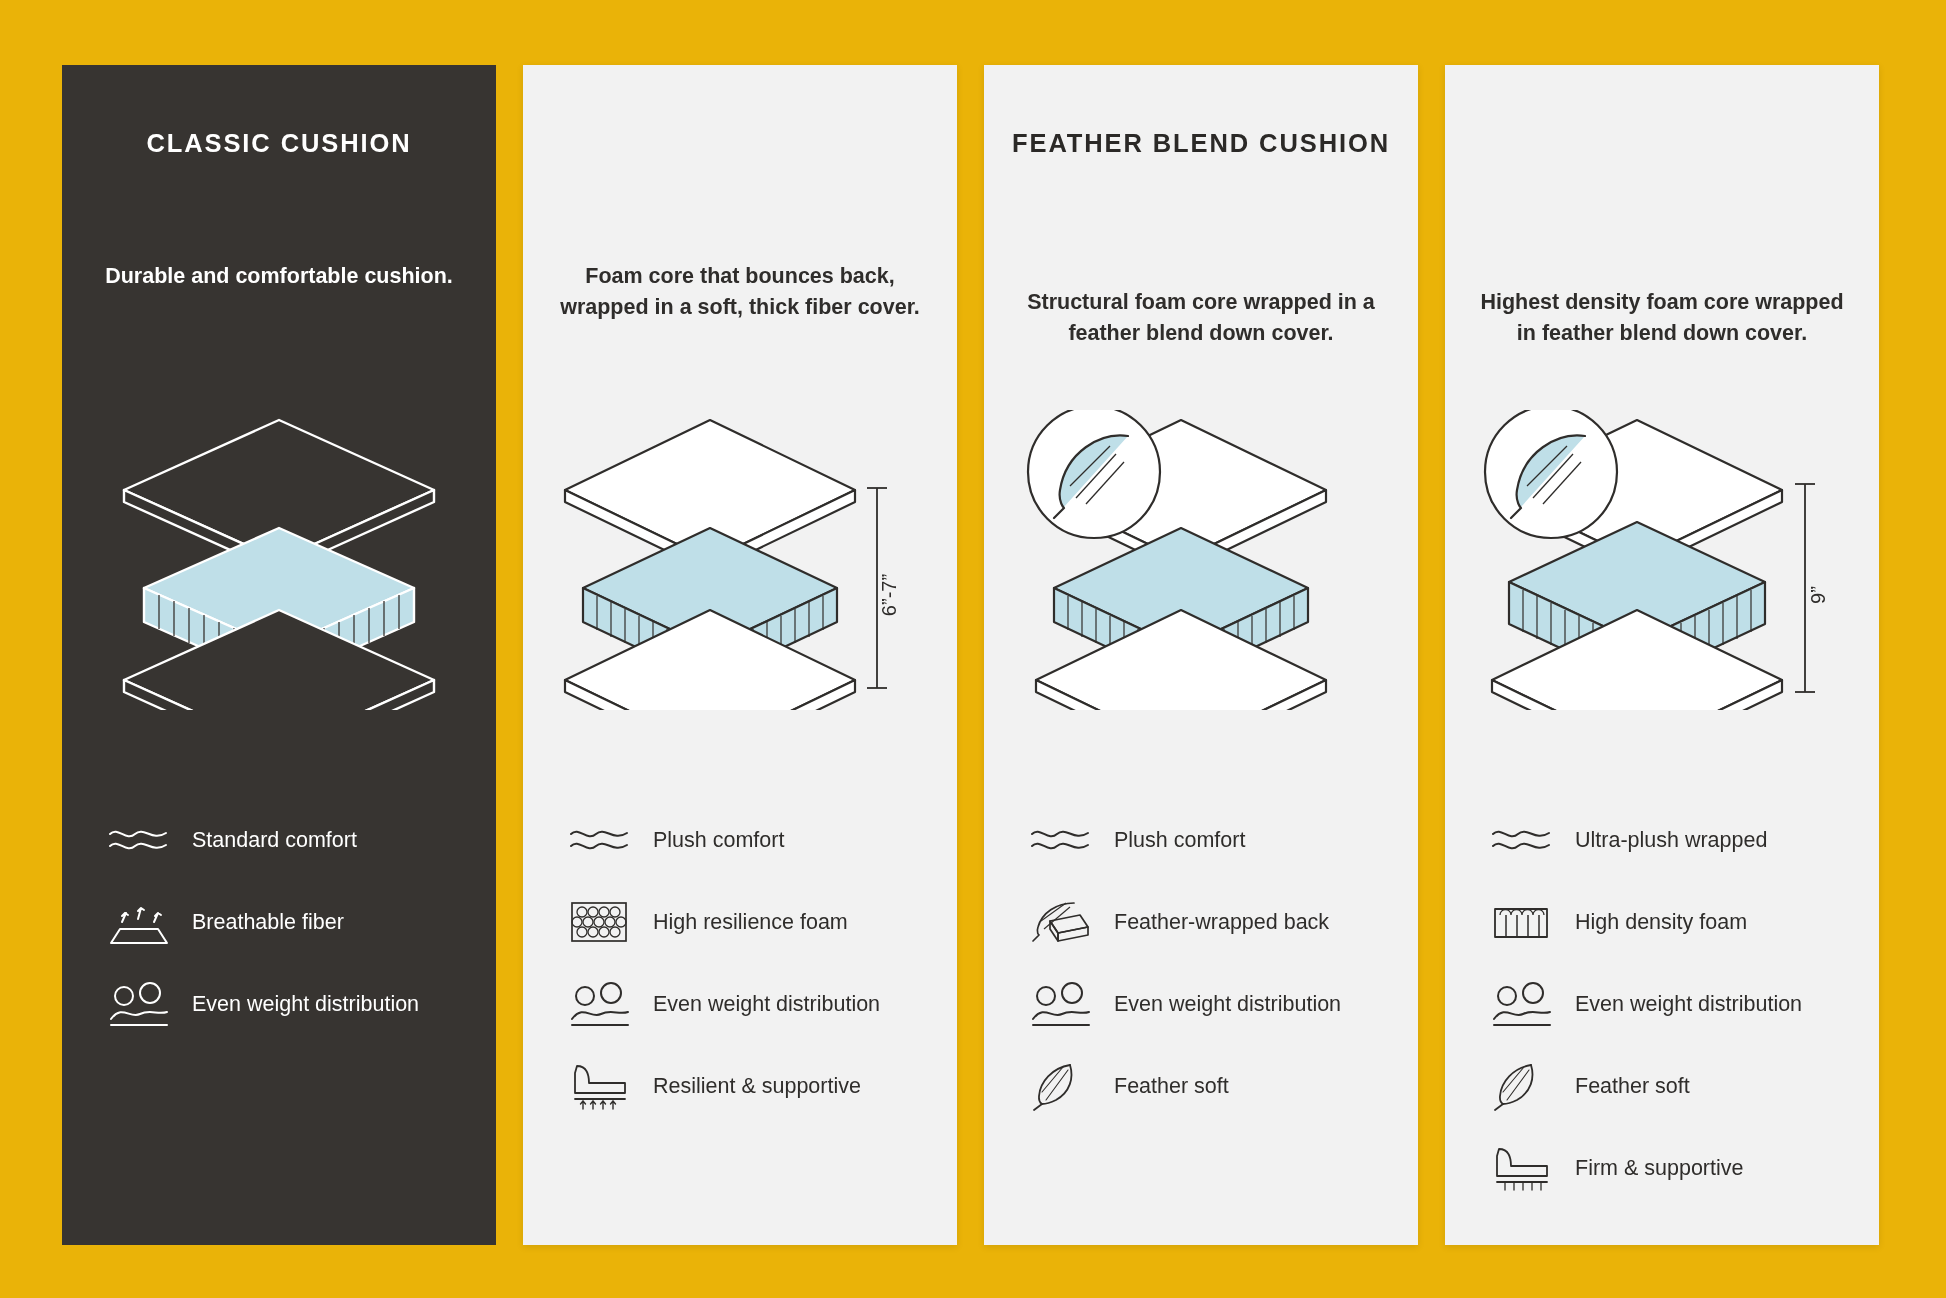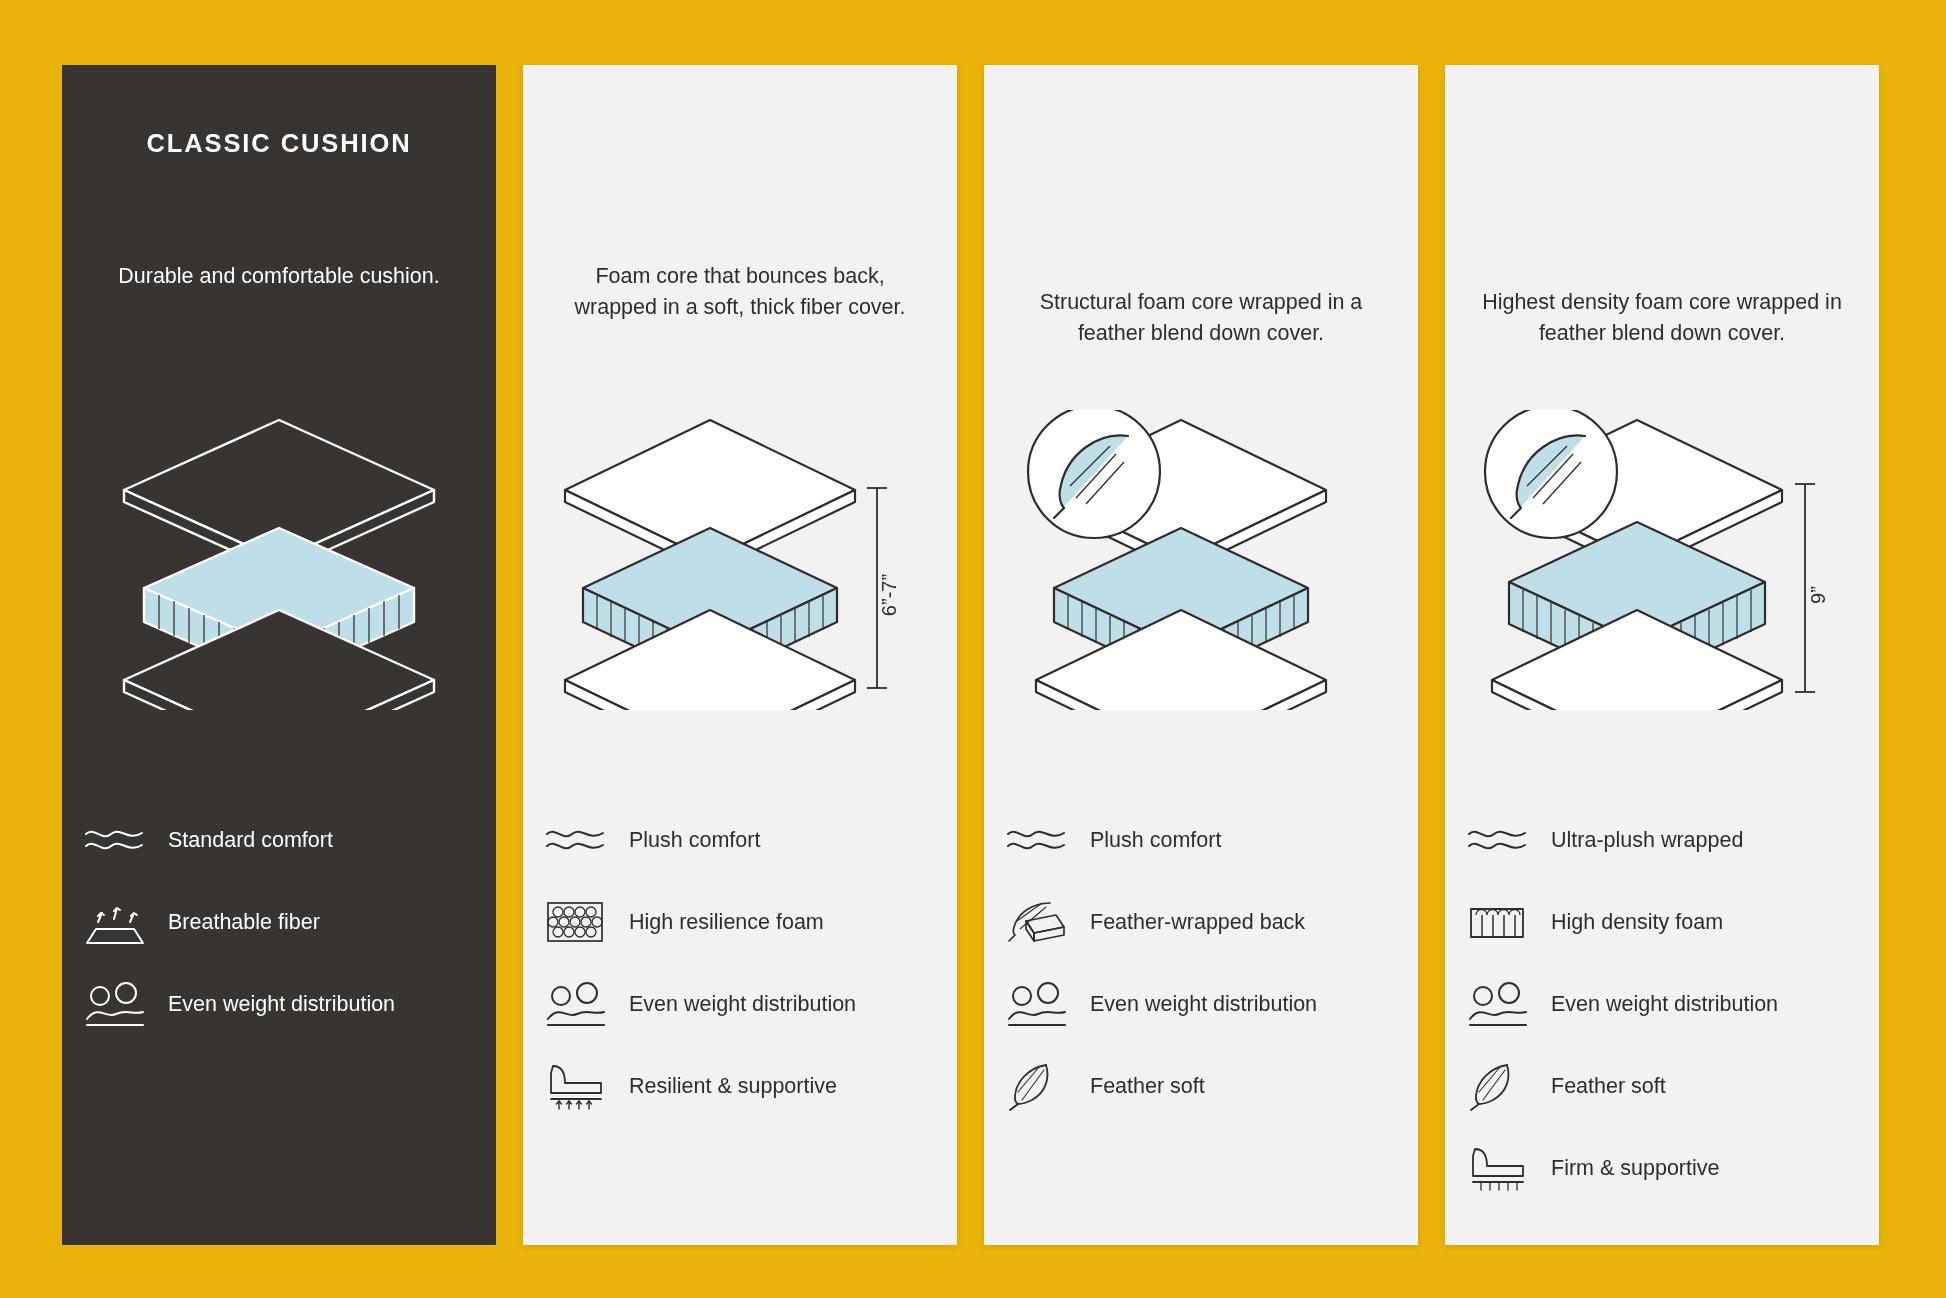--- a/index.html
+++ b/index.html
@@ -60,20 +60,21 @@
     margin: 0;
     padding: 0 34px;
     text-align: center;
     font-size: 21.5px;
     color: #2f2d2b;
     line-height: 1.44;
     position: absolute;
     left: 0;
     right: 0;
     top: 196px;
+    font-weight: bold;
   }
   .card-desc.two-line-title { top: 222px; }
   .card.dark .card-desc { color: #ffffff; top: 196px; }
 
   .art {
     position: absolute;
     top: 330px;
     left: 0;
     right: 0;
     height: 330px;
@@ -81,21 +82,21 @@
     justify-content: center;
     align-items: center;
   }
   .art svg { display: block; }
 
   .features {
     position: absolute;
     left: 0;
     right: 0;
     top: 745px;
-    padding: 0 22px;
+    padding: 0 46px;
     box-sizing: border-box;
   }
   .feature {
     display: flex;
     align-items: center;
     min-height: 60px;
     margin-bottom: 22px;
   }
   .feature:last-child { margin-bottom: 0; }
   .feature-icon {
@@ -324,20 +325,21 @@
               </g>
             </g>
               </svg>
           </span>
           <span class="feature-label">Resilient &amp; supportive</span>
         </div>
       </div>
     </div>
 
     <div class="card">
+      <h2 class="card-title">FEATHER BLEND CUSHION</h2>
       <p class="card-desc two-line-title">Structural foam core wrapped in a feather blend down cover.</p>
 
       <div class="art">
         <svg width="370" height="300" viewBox="0 0 370 300">
           <g fill="#ffffff" stroke="#2f2d2b" stroke-width="2.2" stroke-linejoin="round">
             <polygon points="165,10 310,80 165,150 20,80"></polygon>
             <polygon points="20,80 165,150 165,162 20,92"></polygon>
             <polygon points="310,80 165,150 165,162 310,92"></polygon>
           </g>
           <g stroke="#2f2d2b" stroke-width="2.2" stroke-linejoin="round">

